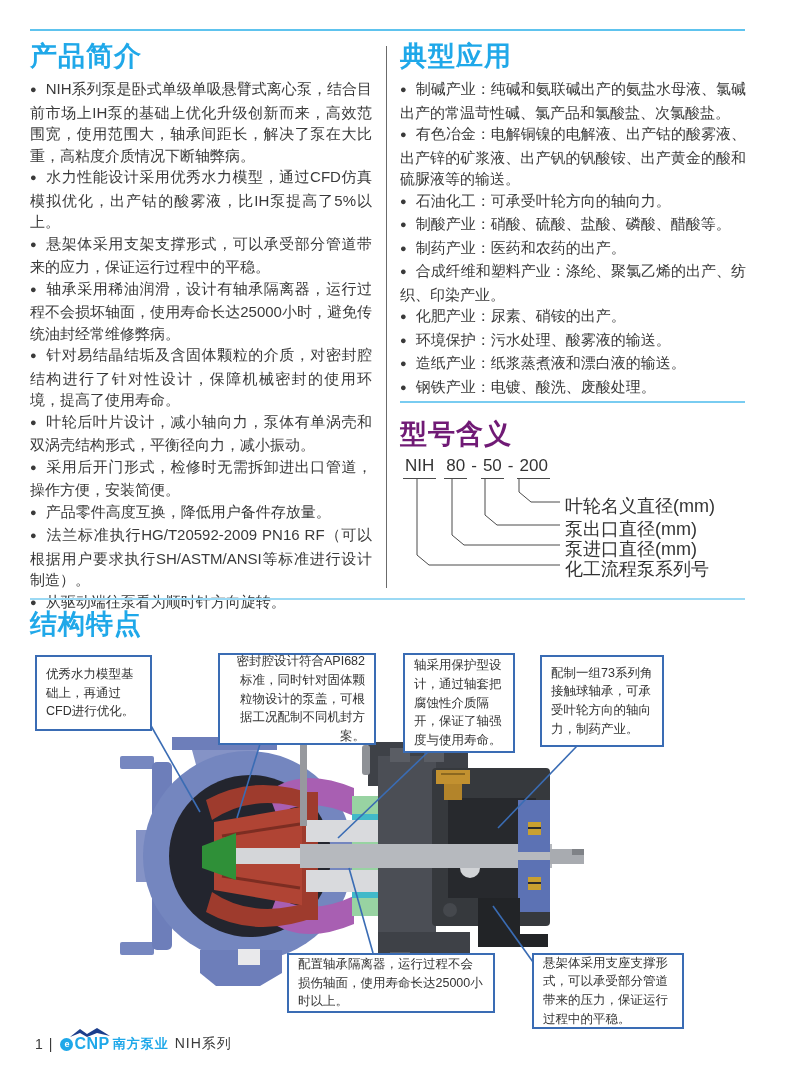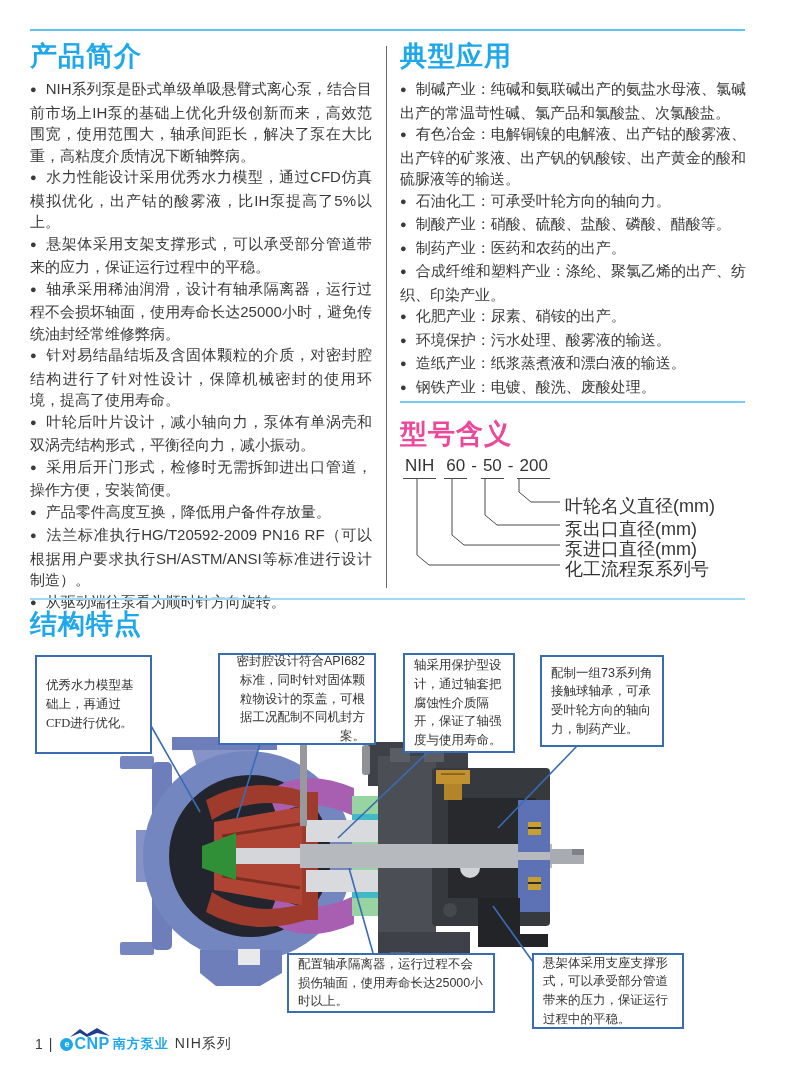--- a/index.html
+++ b/index.html
@@ -21,38 +21,38 @@
   h1.sec{
     margin:0 0 6px 0;font-size:27px;line-height:32px;font-weight:bold;color:#1fa8e9;
     letter-spacing:1px;
   }
   ul.blist{list-style:none;margin:0;padding:0;font-size:15px;line-height:21.5px;text-align:justify;}
   ul.blist li{margin:0;padding:0;}
   .dot{font-size:11px;margin-right:9px;position:relative;top:-1px;}
 
   
   .model-block{position:absolute;left:400px;top:418px;width:346px;height:170px;}
-  .model-title{margin:0;font-size:27px;line-height:32px;font-weight:bold;color:#ec4899;letter-spacing:1px;}
+  .model-title{margin:0;font-size:27px;line-height:32px;font-weight:bold;color:#701a75;letter-spacing:1px;}
   .code-row{position:absolute;left:3px;top:38px;font-size:17px;color:#333;white-space:nowrap;}
   .code-part{display:inline-block;border-bottom:1.5px solid #4a4a4a;padding:0 2px 2px 2px;text-align:right;}
   .code-sep{display:inline-block;padding:0 4px 2px 4px;}
   .code-gap{display:inline-block;width:8px;}
   .model-lines{position:absolute;left:0;top:0;}
   .model-label{position:absolute;left:165px;font-size:18px;color:#333;white-space:nowrap;}
 
   
   .structure-title{position:absolute;left:30px;top:608px;margin:0;font-size:27px;line-height:32px;font-weight:bold;color:#1fa8e9;letter-spacing:1px;}
   .figure{position:absolute;left:0;top:648px;width:790px;height:400px;}
   .figure svg.scene{position:absolute;left:0;top:0;}
   .callout{
     position:absolute;background:#ffffff;border:2px solid #3a6cb4;
     font-size:12.5px;line-height:1.5;color:#333;padding:7px 9px;box-sizing:border-box;
     display:flex;align-items:center;
   }
-  .co1{left:35px;top:7px;width:117px;height:99px;font-family:Liberation Serif, serif;}
+  .co1{left:35px;top:7px;width:117px;height:76px;}
   .co2{left:218px;top:5px;width:158px;height:92px;text-align:right;}
   .co3{left:403px;top:5px;width:112px;height:100px;}
   .co4{left:540px;top:7px;width:124px;height:92px;}
   .co5{left:287px;top:305px;width:208px;height:60px;}
   .co6{left:532px;top:305px;width:152px;height:76px;}
 
   
   .footer{position:absolute;left:35px;top:1032px;height:24px;display:flex;align-items:center;font-size:14px;color:#3a3a3a;}
   .footer .pg{margin-right:6px;}
   .footer .sep{margin-right:8px;color:#3a3a3a;}
@@ -102,21 +102,21 @@
     <li><span class="dot">●</span><span>造纸产业：纸浆蒸煮液和漂白液的输送。</span></li>
     <li><span class="dot">●</span><span>钢铁产业：电镀、酸洗、废酸处理。</span></li>
   </ul>
 </div>
 
 <div class="rule rule-apps"></div>
 
 <div class="model-block">
   <h1 class="model-title">型号含义</h1>
   <div class="code-row">
-    <span class="code-part">NIH</span><span class="code-gap"></span><span class="code-part">60</span><span class="code-sep">-</span><span class="code-part">50</span><span class="code-sep">-</span><span class="code-part">200</span>
+    <span class="code-part">NIH</span><span class="code-gap"></span><span class="code-part">80</span><span class="code-sep">-</span><span class="code-part">50</span><span class="code-sep">-</span><span class="code-part">200</span>
   </div>
   <svg class="model-lines" width="346" height="170" viewBox="0 0 346 170">
     <g fill="none" stroke="#4a4a4a" stroke-width="1">
       <polyline points="119,60 119,74 131,84 160,84"></polyline>
       <polyline points="85,60 85,97 97,107 160,107"></polyline>
       <polyline points="52,60 52,117 64,127 160,127"></polyline>
       <polyline points="17,60 17,137 29,147 160,147"></polyline>
     </g>
   </svg>
   <div class="model-label" style="top:76px">叶轮名义直径(mm)</div>

